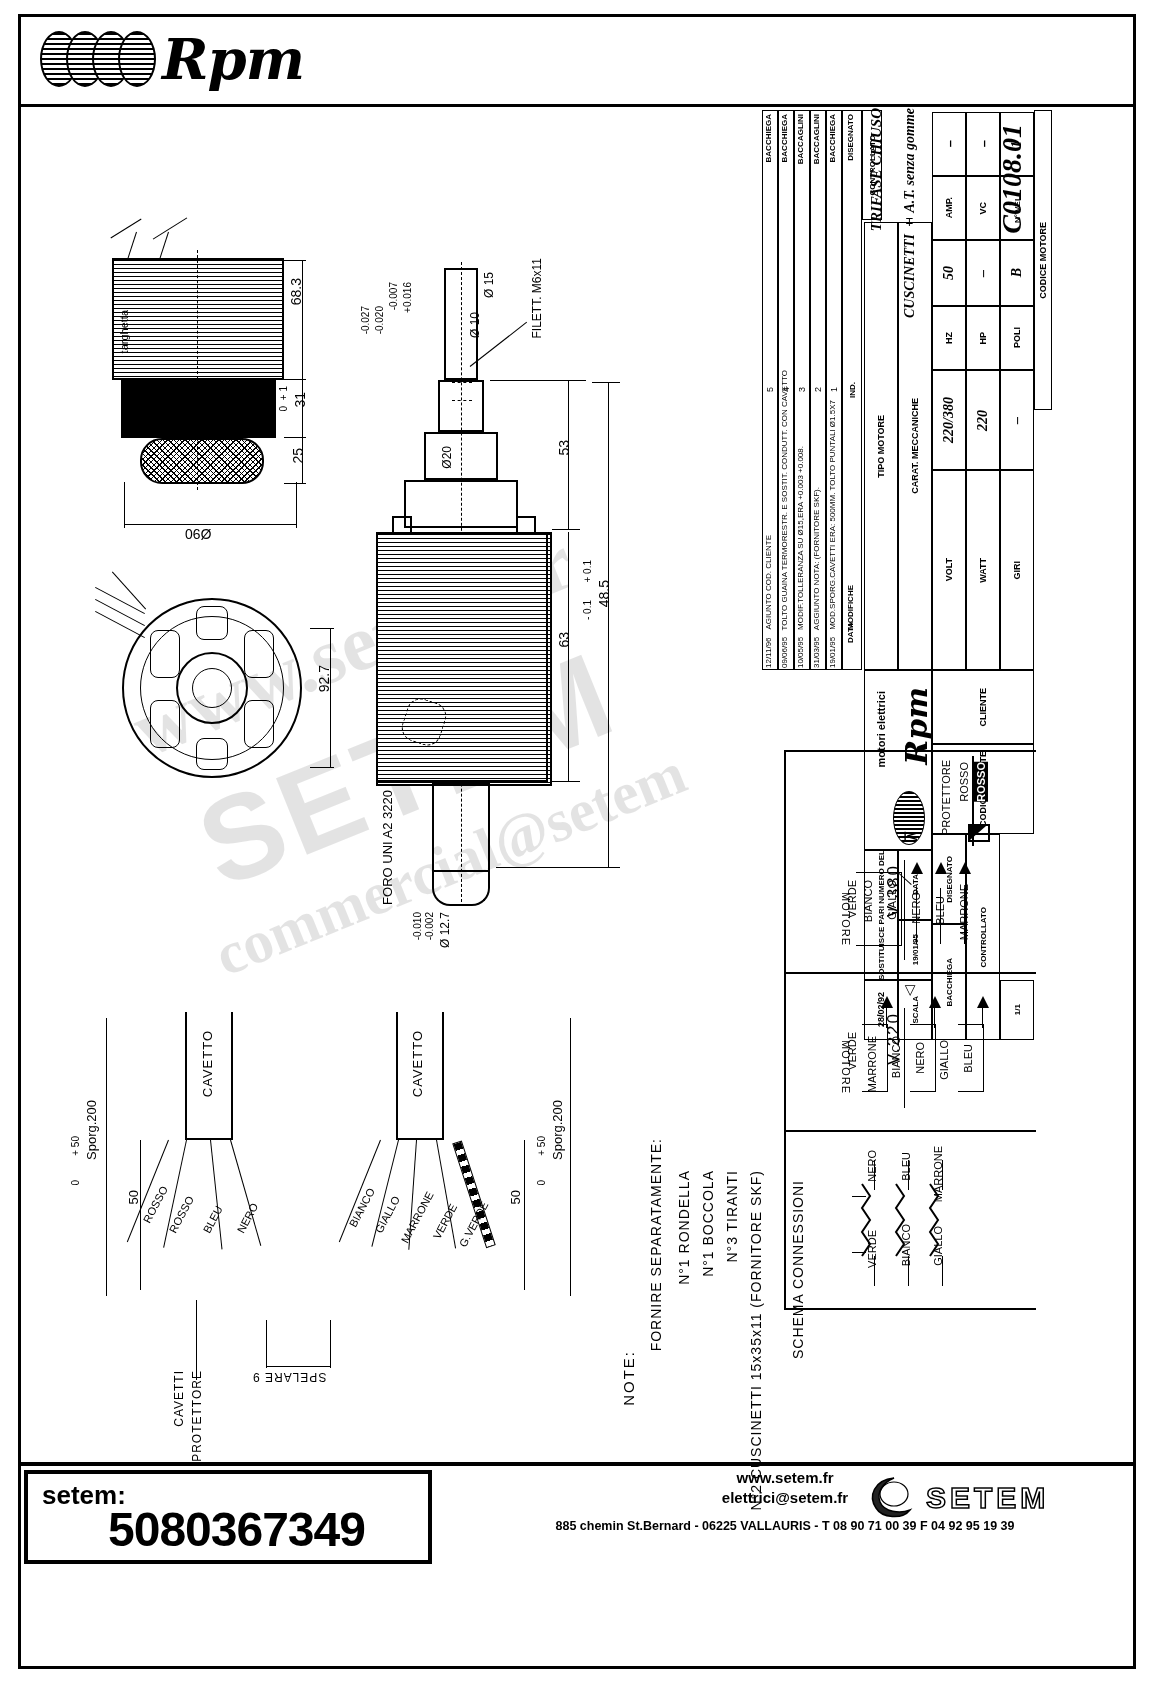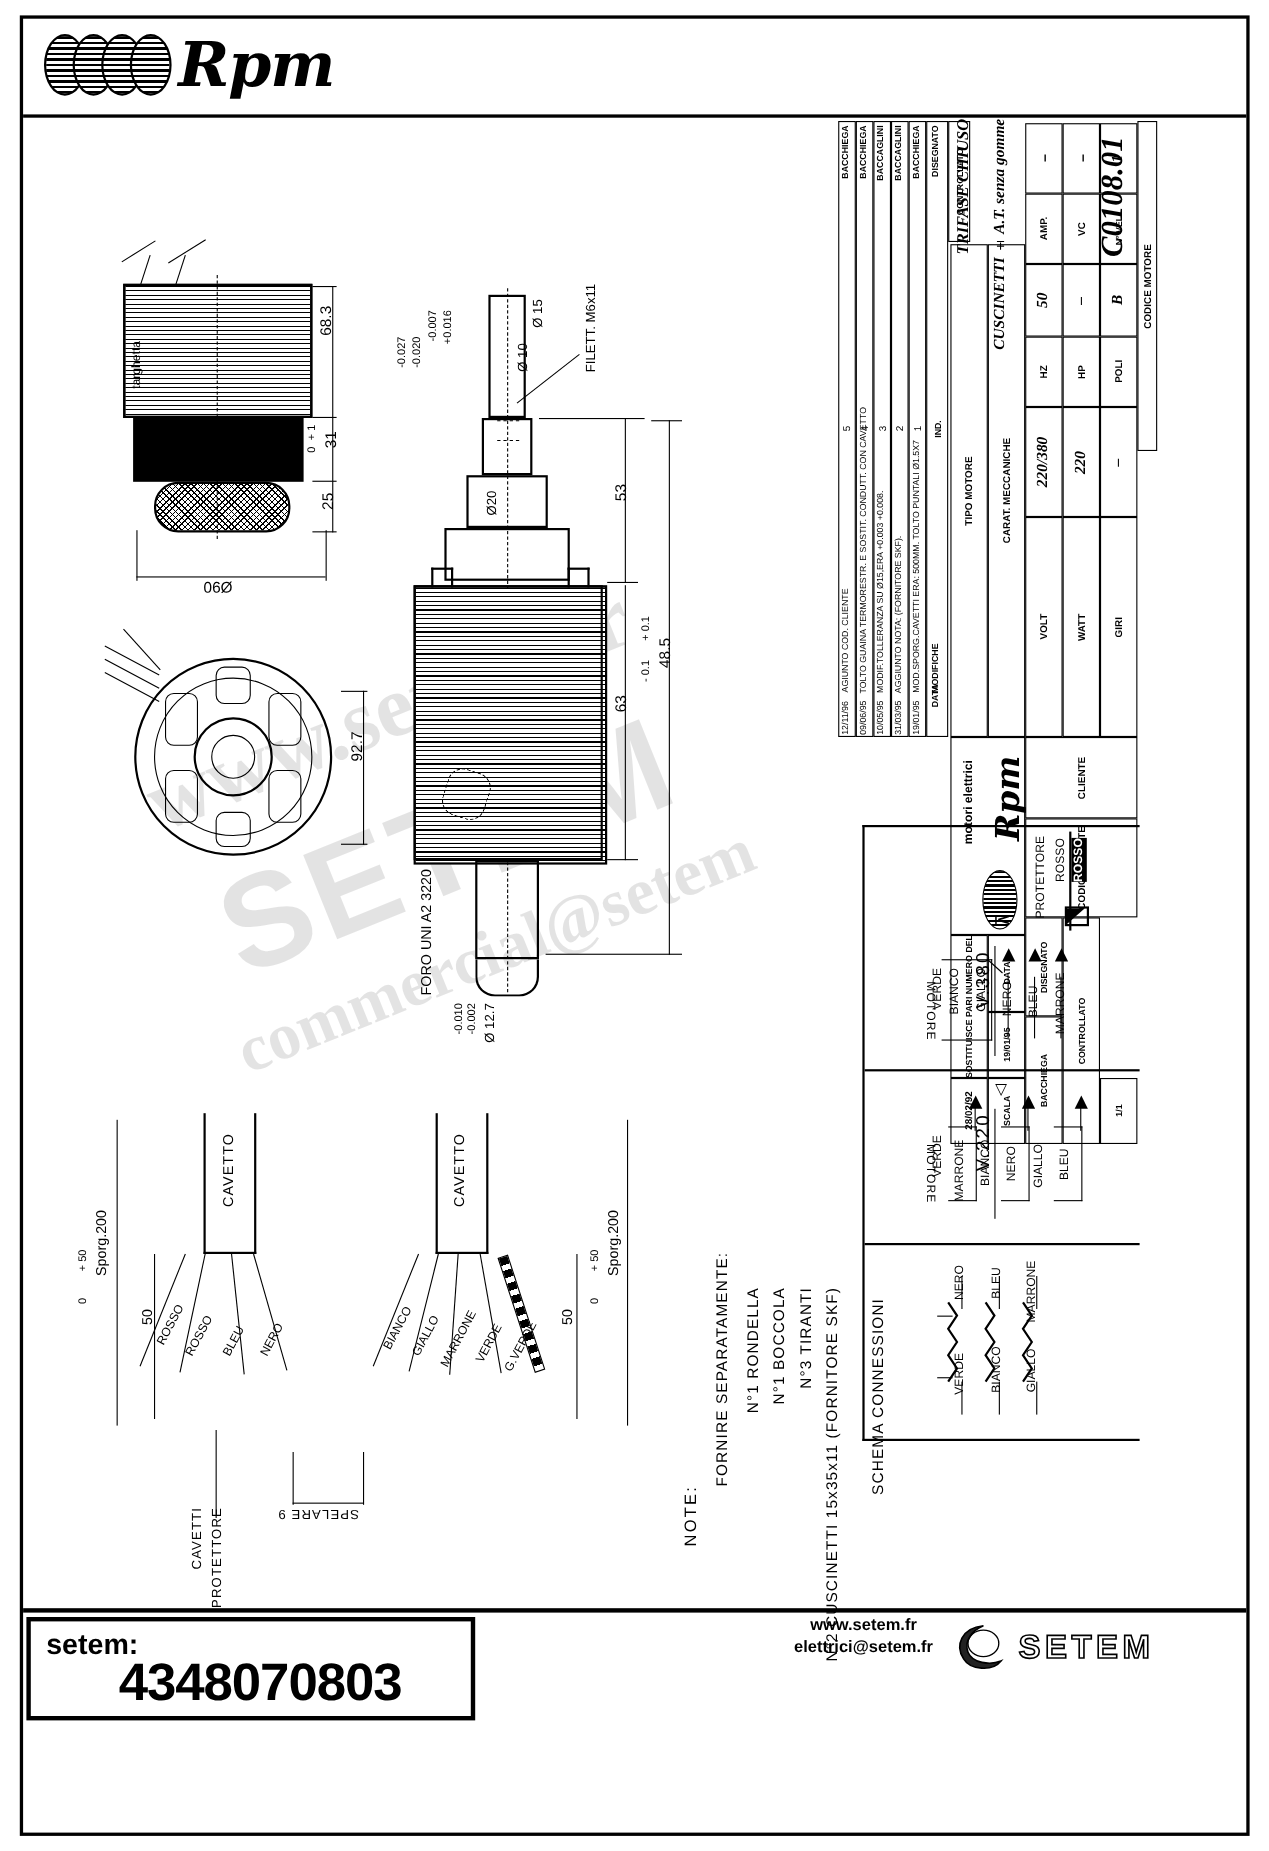--- a/index.html
+++ b/index.html
@@ -526,25 +526,26 @@
     <div class="ln vl" style="left:874px;top:1256px;height:30px;"></div>
     <div class="ln vl" style="left:908px;top:1256px;height:30px;"></div>
     <div class="ln vl" style="left:942px;top:1256px;height:30px;"></div>
     <div class="ln hl" style="left:852px;top:1196px;width:14px;"></div>
     <div class="ln hl" style="left:852px;top:1252px;width:14px;"></div>
   </div>
 
   <div class="footer-rule"></div>
   <div class="codebox">
     <div class="codelab">setem:</div>
-    <div class="codeval">4348070803</div>
+    <div class="codeval">5080367349</div>
   </div>
   <div class="setemblock">
     <div class="setem-web">www.setem.fr</div>
     <div class="setem-web">elettrici@setem.fr</div>
+    <div class="setem-addr">885 chemin St.Bernard  -  06225 VALLAURIS  -  T 08 90 71 00 39   F 04 92 95 19 39</div>
     <div class="setem-logo">
       <svg width="56" height="48" viewBox="0 0 56 48">
         <path d="M30 4 C10 6, 4 22, 12 34 C18 44, 38 46, 46 36 C36 40, 20 38, 16 28 C12 18, 20 8, 30 4 Z" fill="#222" stroke="#000" stroke-width="1.5"></path>
         <ellipse cx="30" cy="20" rx="14" ry="12" fill="none" stroke="#000" stroke-width="1.2"></ellipse>
       </svg>
       <span class="setem-word">SETEM</span>
     </div>
   </div>
 
 </div>

